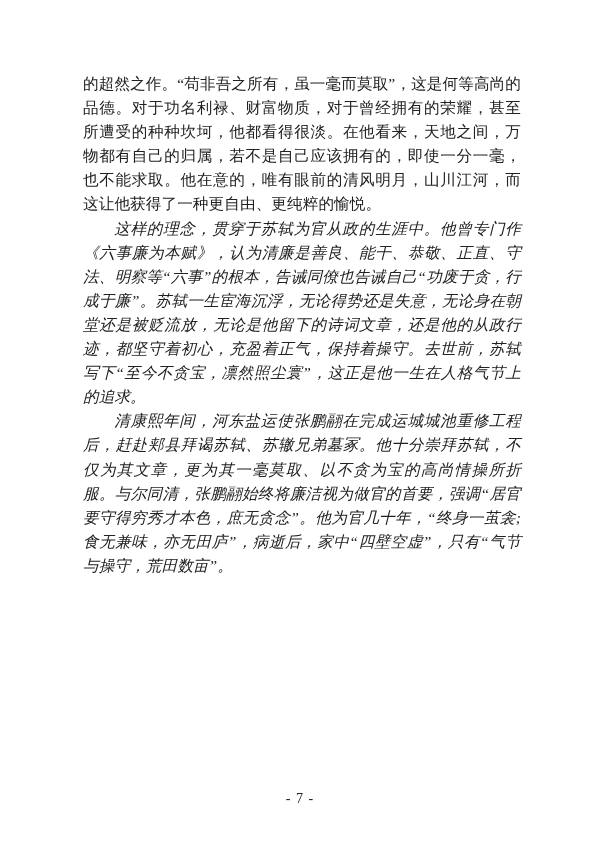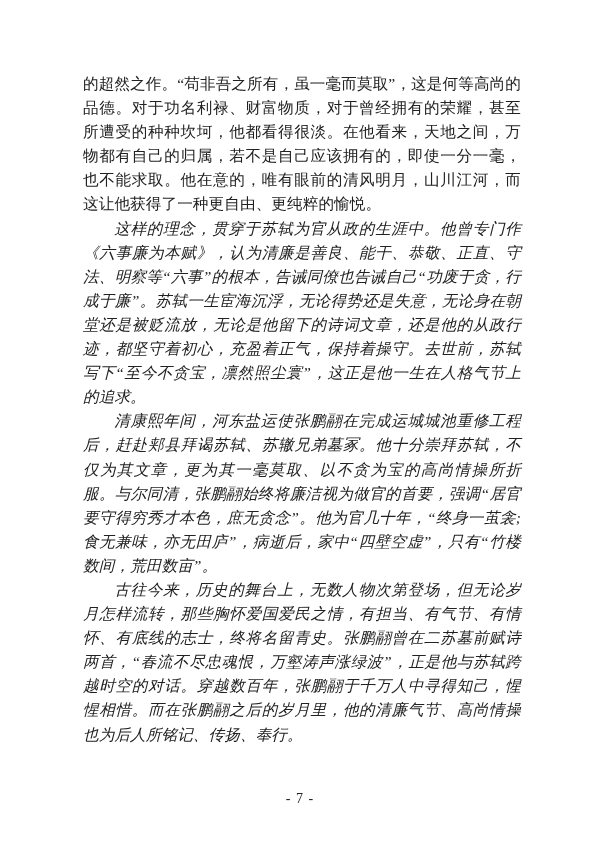--- a/index.html
+++ b/index.html
@@ -49,17 +49,16 @@
     color: #212121;
   }
 </style>
 </head>
 <body>
 
 <div class="page">
   <main class="text-block">
     <p class="para">的超然之作。“苟非吾之所有，虽一毫而莫取”，这是何等高尚的品德。对于功名利禄、财富物质，对于曾经拥有的荣耀，甚至所遭受的种种坎坷，他都看得很淡。在他看来，天地之间，万物都有自己的归属，若不是自己应该拥有的，即使一分一毫，也不能求取。他在意的，唯有眼前的清风明月，山川江河，而这让他获得了一种更自由、更纯粹的愉悦。</p>
     <p class="para indent">这样的理念，贯穿于苏轼为官从政的生涯中。他曾专门作《六事廉为本赋》，认为清廉是善良、能干、恭敬、正直、守法、明察等“六事”的根本，告诫同僚也告诫自己“功废于贪，行成于廉”。苏轼一生宦海沉浮，无论得势还是失意，无论身在朝堂还是被贬流放，无论是他留下的诗词文章，还是他的从政行迹，都坚守着初心，充盈着正气，保持着操守。去世前，苏轼写下“至今不贪宝，凛然照尘寰”，这正是他一生在人格气节上的追求。</p>
-    <p class="para indent">清康熙年间，河东盐运使张鹏翮在完成运城城池重修工程后，赶赴郏县拜谒苏轼、苏辙兄弟墓冢。他十分崇拜苏轼，不仅为其文章，更为其一毫莫取、以不贪为宝的高尚情操所折服。与尔同清，张鹏翮始终将廉洁视为做官的首要，强调“居官要守得穷秀才本色，庶无贪念”。他为官几十年，“终身一茧衾;食无兼味，亦无田庐”，病逝后，家中“四壁空虚”，只有“竹楼数间，荒田数亩”。</p>
-    <p class="para indent">古往今来，历史的舞台上，无数人物次第登场，但无论岁月怎样流转，那些胸怀爱国爱民之情，有担当、有气节、有情怀、有底线的志士，终将名留青史。张鹏翮曾在二苏墓前赋诗两首，“春流不尽忠魂恨，万壑涛声涨绿波”，正是他与苏轼跨越时空的对话。穿越数百年，张鹏翮于千万人中寻得知己，惺惺相惜。而在张鹏翮之后的岁月里，他的清廉气节、高尚情操也为后人所铭记、传扬、奉行。</p>
+    <p class="para indent">清康熙年间，河东盐运使张鹏翮在完成运城城池重修工程后，赶赴郏县拜谒苏轼、苏辙兄弟墓冢。他十分崇拜苏轼，不仅为其文章，更为其一毫莫取、以不贪为宝的高尚情操所折服。与尔同清，张鹏翮始终将廉洁视为做官的首要，强调“居官要守得穷秀才本色，庶无贪念”。他为官几十年，“终身一茧衾;食无兼味，亦无田庐”，病逝后，家中“四壁空虚”，只有“气节与操守，荒田数亩”。</p>
   </main>
   <footer class="page-number">- 7 -</footer>
 </div>
 
 </body></html>

